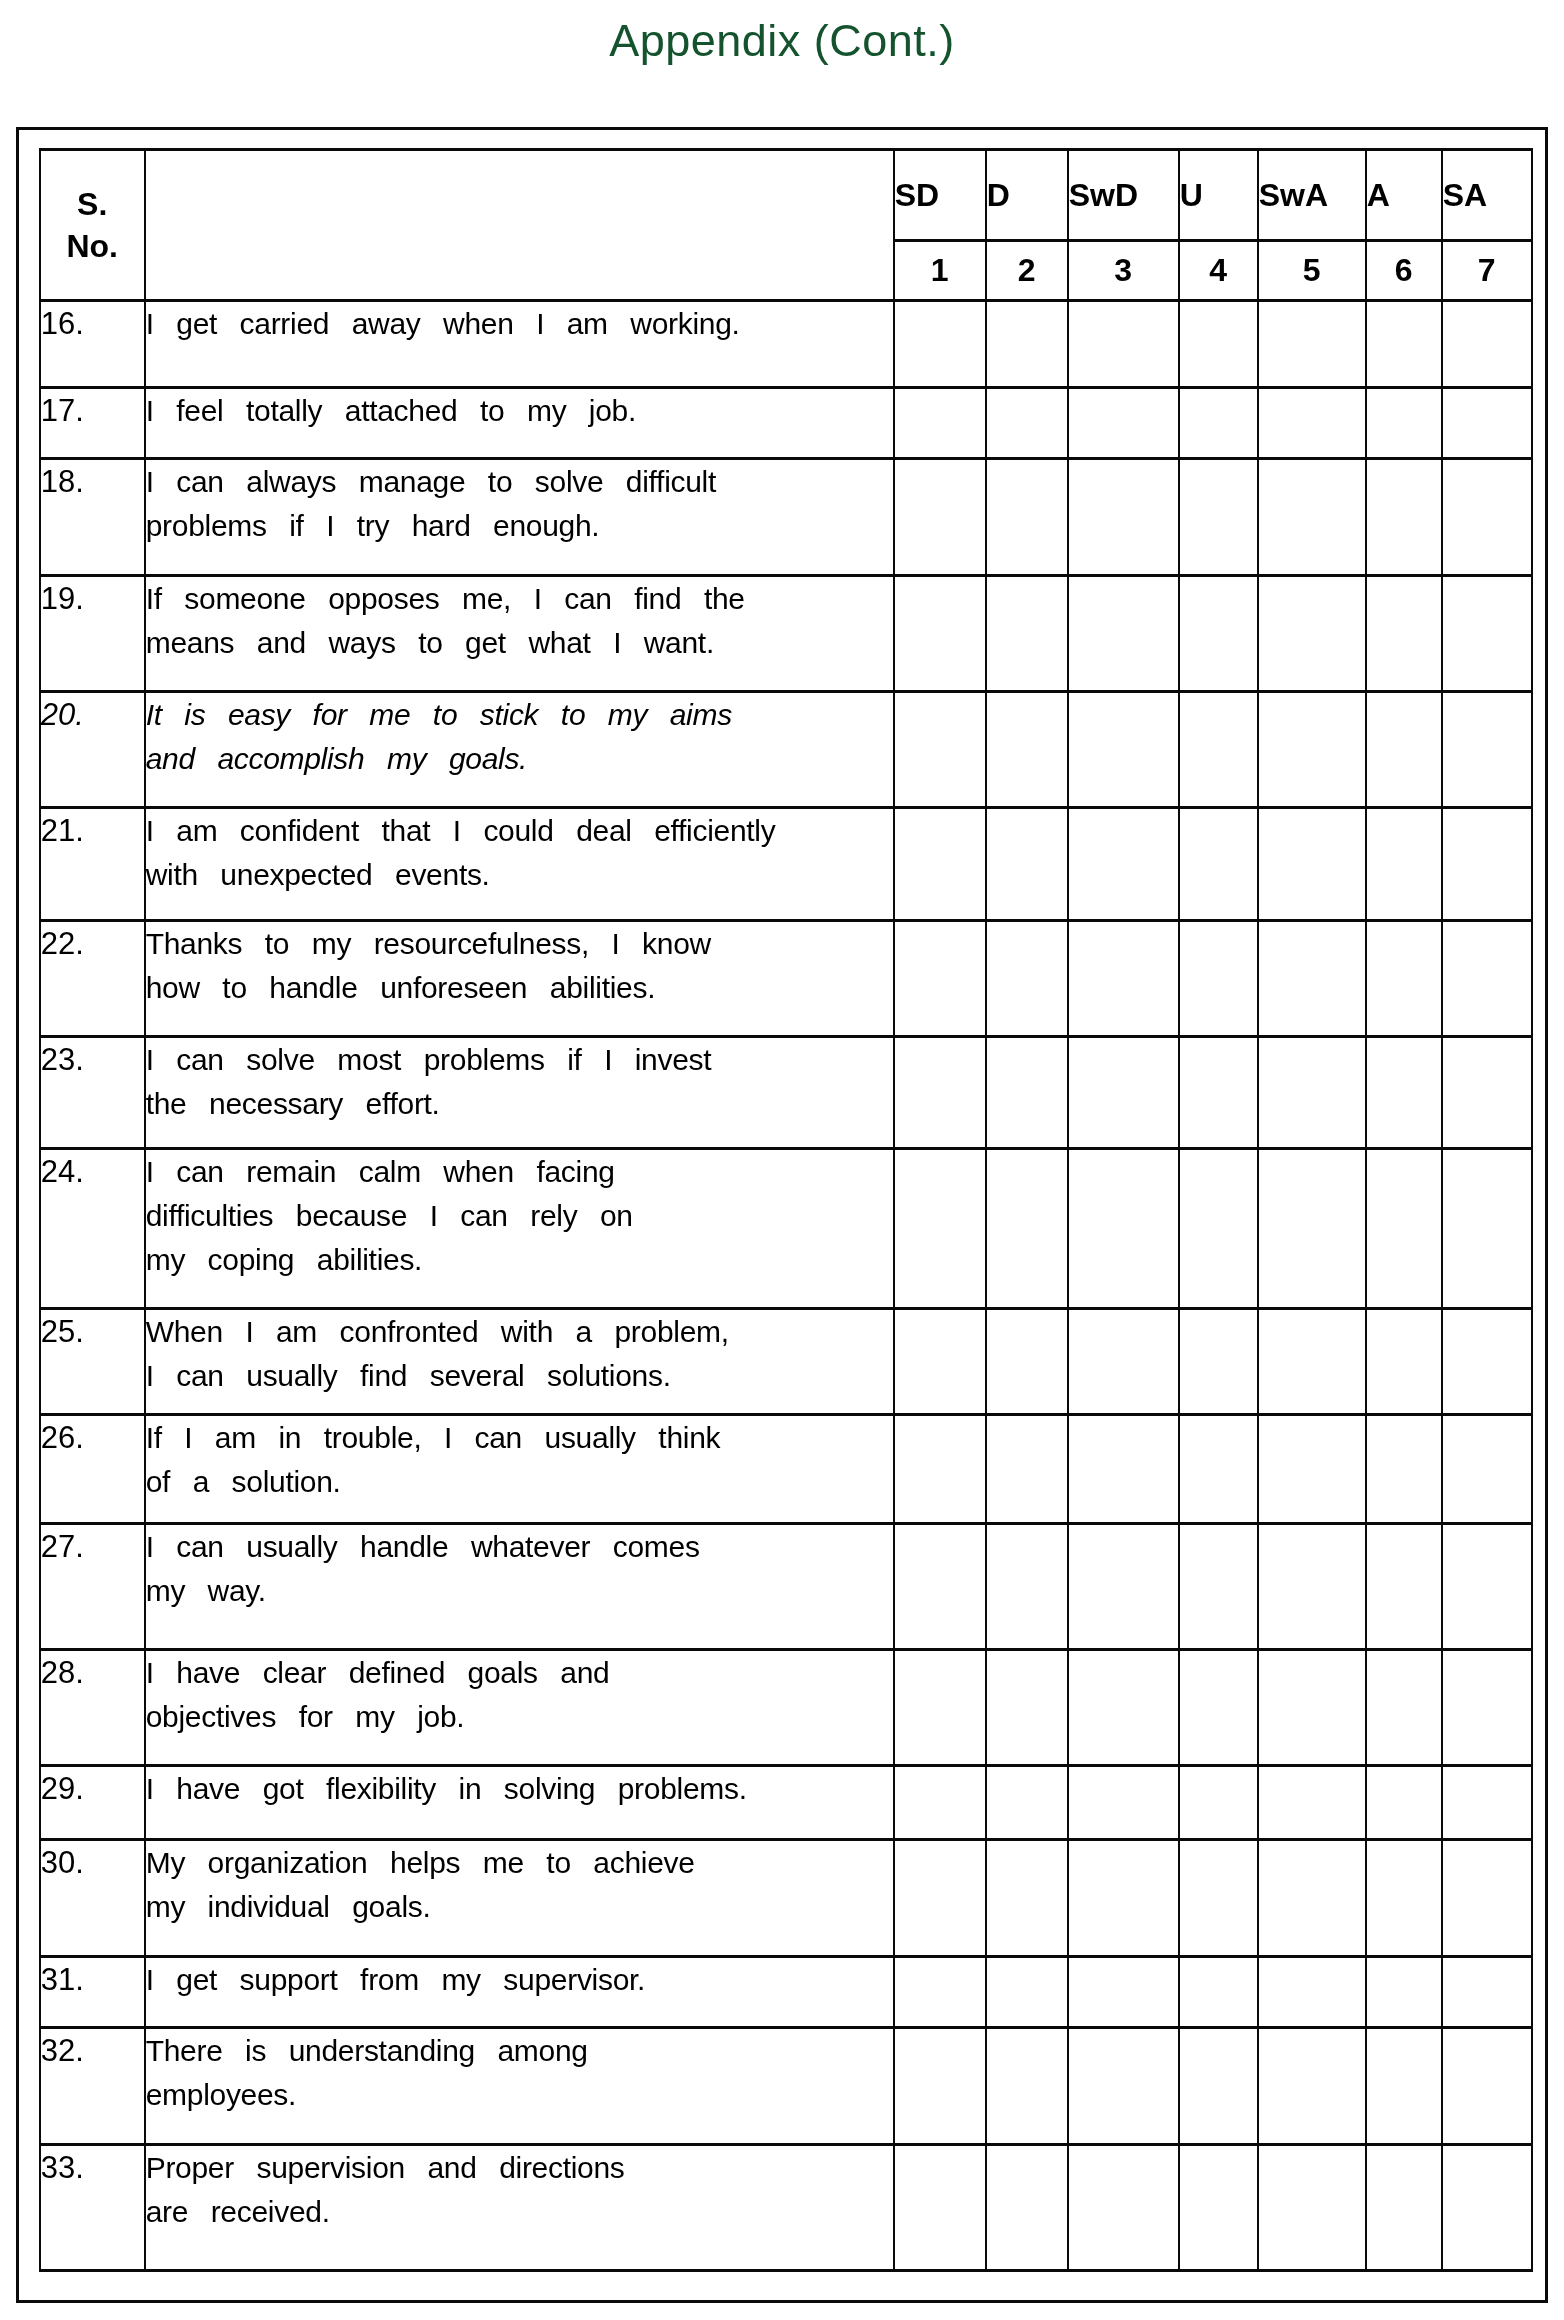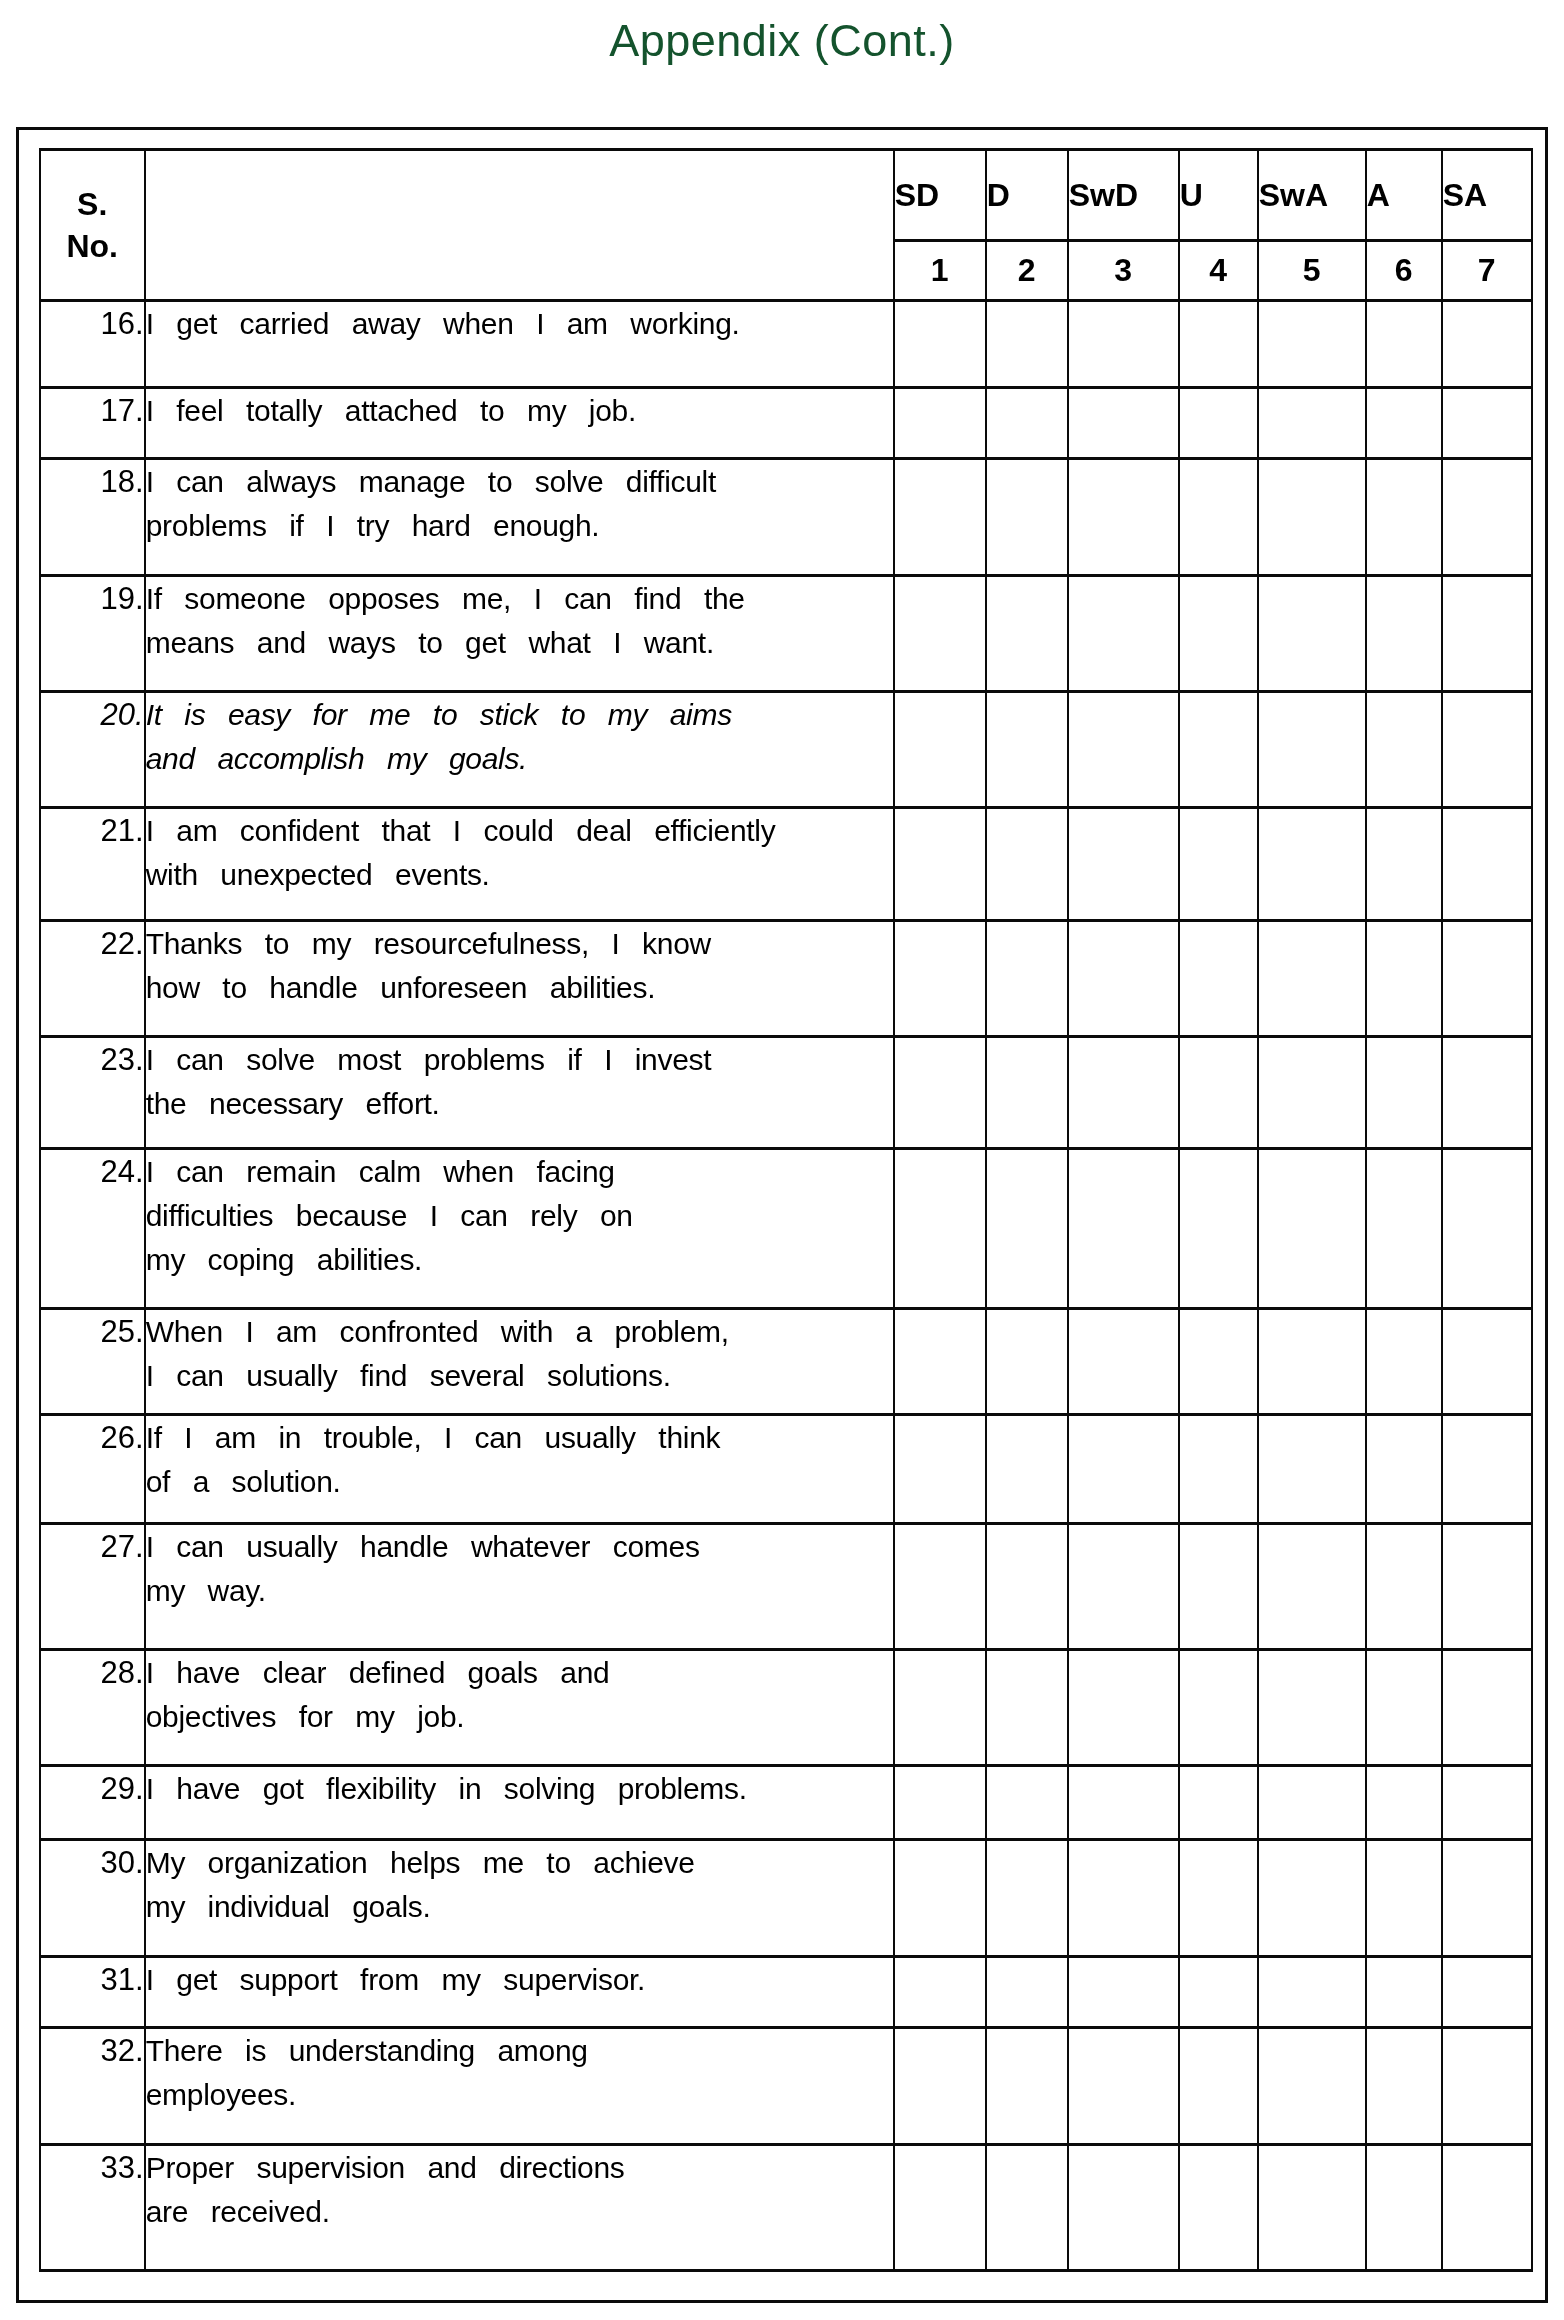--- a/index.html
+++ b/index.html
@@ -69,21 +69,21 @@
     vertical-align: middle;
   }
   td.col-number {
     font-size: 32px;
     font-weight: bold;
     text-align: center;
     vertical-align: middle;
   }
   td.sno-cell {
     font-size: 31px;
-    text-align: right;
+    text-align: left;
     vertical-align: top;
     padding-top: 16.4px;
     line-height: 44px;
   }
   td.stmt-cell {
     vertical-align: top;
     padding: 13.5px 5.8px 0 37px;
   }
   .stmt-line {
     font-size: 30px;

